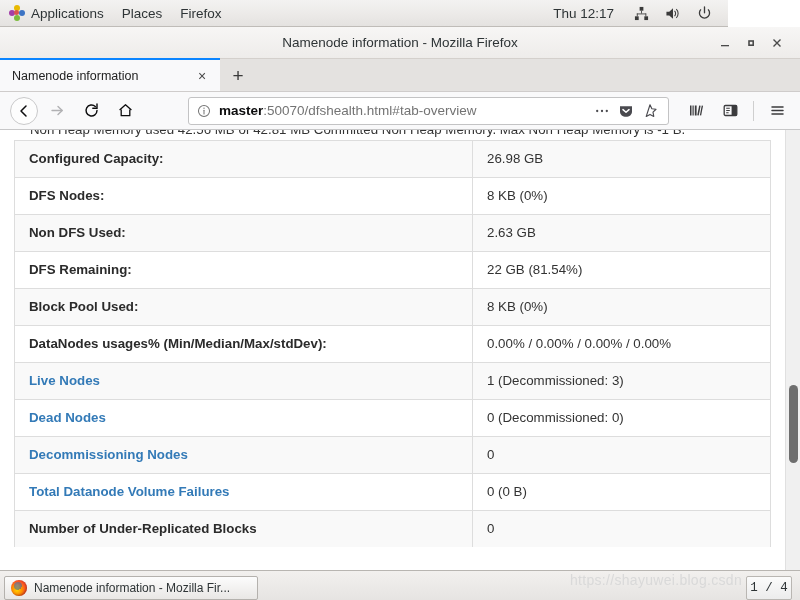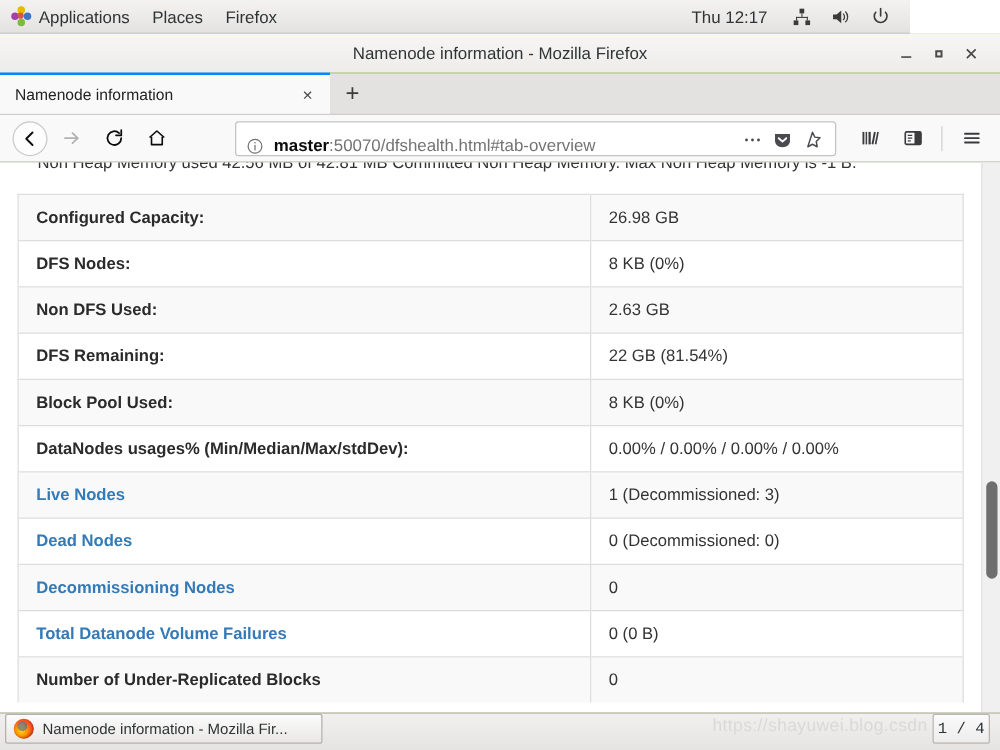--- a/index.html
+++ b/index.html
@@ -53,21 +53,21 @@
   .wc { width: 26px; height: 26px; display: flex; align-items: center; justify-content: center;
         color: #4a4a4a; font-size: 13px; }
   .wc svg { display:block; }
 
   
   #tabstrip {
     height: 33px; background: #e4e2e0; display: flex; align-items: flex-end;
     padding-left: 0px; border-bottom: 1px solid #cfcccb;
   }
   #tab-active {
-    width: 264px; height: 33px; background: #f9f9fa;
+    width: 220px; height: 33px; background: #f9f9fa;
     border-top: 2px solid #0a84ff;
     display: flex; align-items: center; padding: 0 8px 0 12px;
     font-size: 12.5px; color: #222; position: relative;
   }
   #tab-title {
     flex: 1; overflow: hidden; text-overflow: ellipsis; white-space: nowrap;
   }
   #tab-close {
     width: 20px; height: 20px; display: flex; align-items: center; justify-content: center;
     color: #4a4a4a; font-size: 14px; line-height: 1;
@@ -88,21 +88,21 @@
     color: #0c0c0d;
   }
   #back-btn {
     border: 1px solid #c9c9ca; border-radius: 50%;
     background: #fdfdfd; width: 28px; height: 28px; margin-left: 4px;
   }
   #fwd-btn { color: #b1b1b3; }
   #urlbar {
     flex: 1; height: 28px; margin: 0 10px 0 46px;
     background: #ffffff; border: 1px solid #c3c3c4; border-radius: 3px;
-    display: flex; align-items: flex-end; padding: 0 6px 0 8px;
+    display: flex; align-items: center; padding: 0 6px 0 8px;
     font-size: 13.5px;
   }
   #url-info-icon { margin-right: 8px; display: flex; align-items: center; color: #737373; }
   #url-text { flex: 1; white-space: nowrap; overflow: hidden; color: #737373; }
   #url-text .host { color: #0c0c0d; font-weight: 600; }
   .urlbar-btn { width: 24px; height: 24px; display:flex; align-items:center; justify-content:center; color:#4a4a4f; }
   #toolbar-right { display: flex; align-items: center; }
   .sep-v { width: 1px; height: 20px; background: #cfcfcf; margin: 0 6px; }
 
   
@@ -113,21 +113,21 @@
   }
   #content-inner { position: absolute; left: 0; top: -10px; width: 100%; padding: 0 14px; }
 
   #preamble {
     font-size: 13.3px; color: #333; line-height: 20px;
     padding: 0 14px 0 16px; white-space: normal;
   }
 
   table#overview-table {
     width: 100%; border-collapse: collapse;
-    margin-top: 15px; font-size: 13.3px;
+    font-size: 13.3px;
     border: 1px solid #dddddd; border-bottom: none;
   }
   table#overview-table td {
     padding: 8px 14px; border-top: 1px solid #dddddd;
     vertical-align: middle; line-height: 20px; height: 36px;
   }
   table#overview-table tr:first-child td { border-top: none; }
   table#overview-table tr.striped { background: #f9f9f9; }
   td.key { width: 458px; font-weight: bold; color: #2b2b2b; border-right: 1px solid #dddddd; }
   td.key.link { color: #337ab7; font-weight: bold; }
@@ -141,21 +141,21 @@
   #scroll-thumb {
     position: absolute; left: 3px; width: 9px; border-radius: 5px;
     background: #6e6e6e; top: 58%; height: 78px;
   }
 
   
   #taskbar {
     position: absolute; left: 0; top: 570px; width: 800px; height: 30px;
     background: linear-gradient(to bottom,#f2f0ee,#e6e4e2);
     border-top: 1px solid #b8b5b1;
-    display: flex; align-items: flex-start; padding: 0 4px;
+    display: flex; align-items: flex-end; padding: 0 4px;
   }
   #task-button {
     height: 24px; min-width: 254px; max-width: 254px;
     background: linear-gradient(to bottom,#fcfcfc,#e9e7e5);
     border: 1px solid #b4b1ad; border-radius: 2px;
     display: flex; align-items: center; padding: 0 6px;
     font-size: 12px; color: #2e3436;
   }
   #ff-logo {
     width: 16px; height: 16px; margin-right: 7px; border-radius: 50%;

